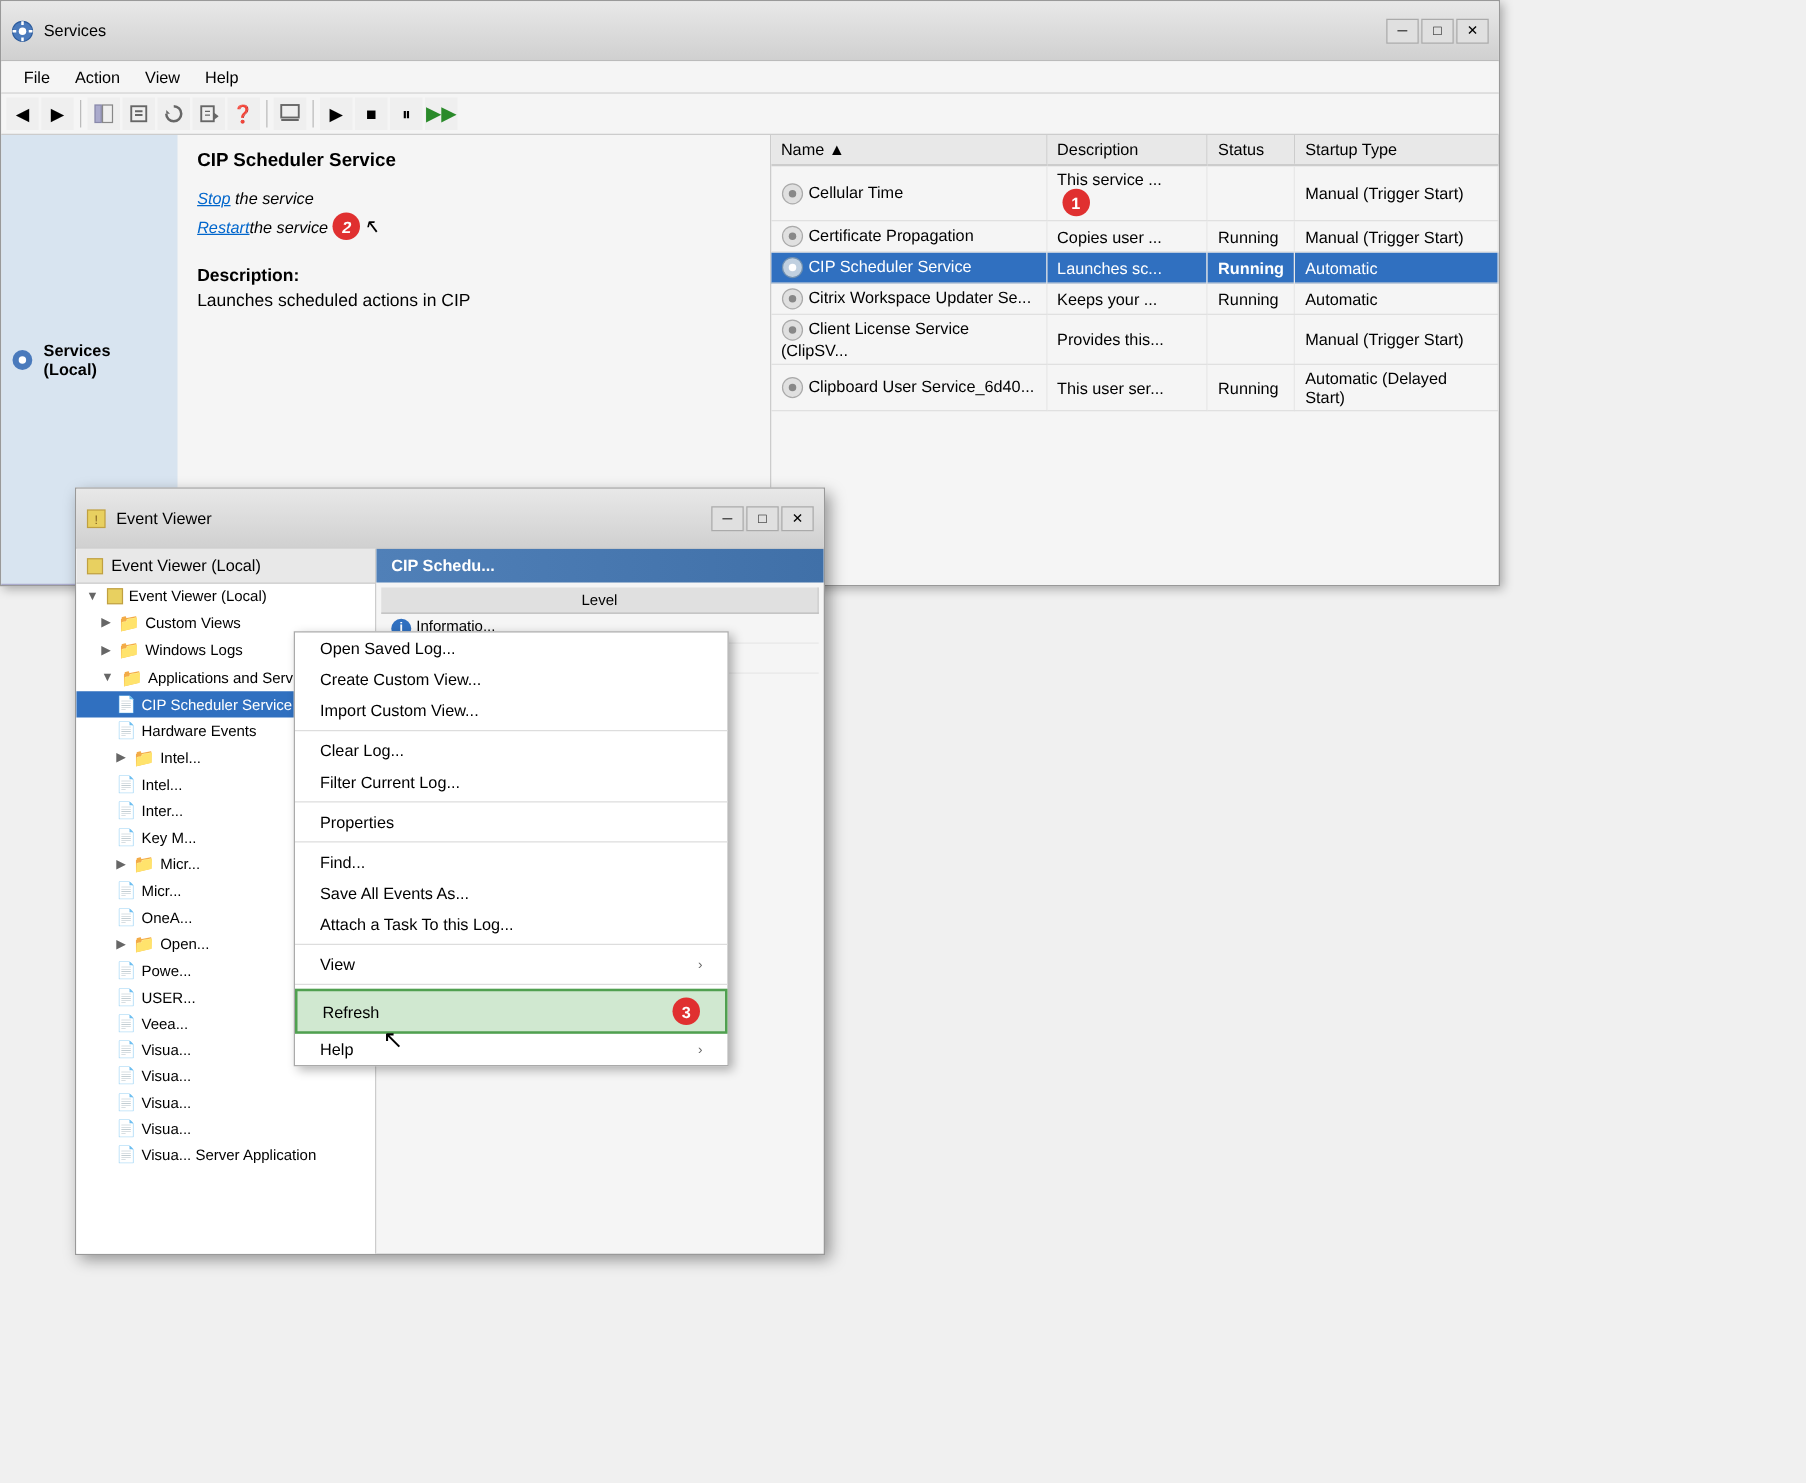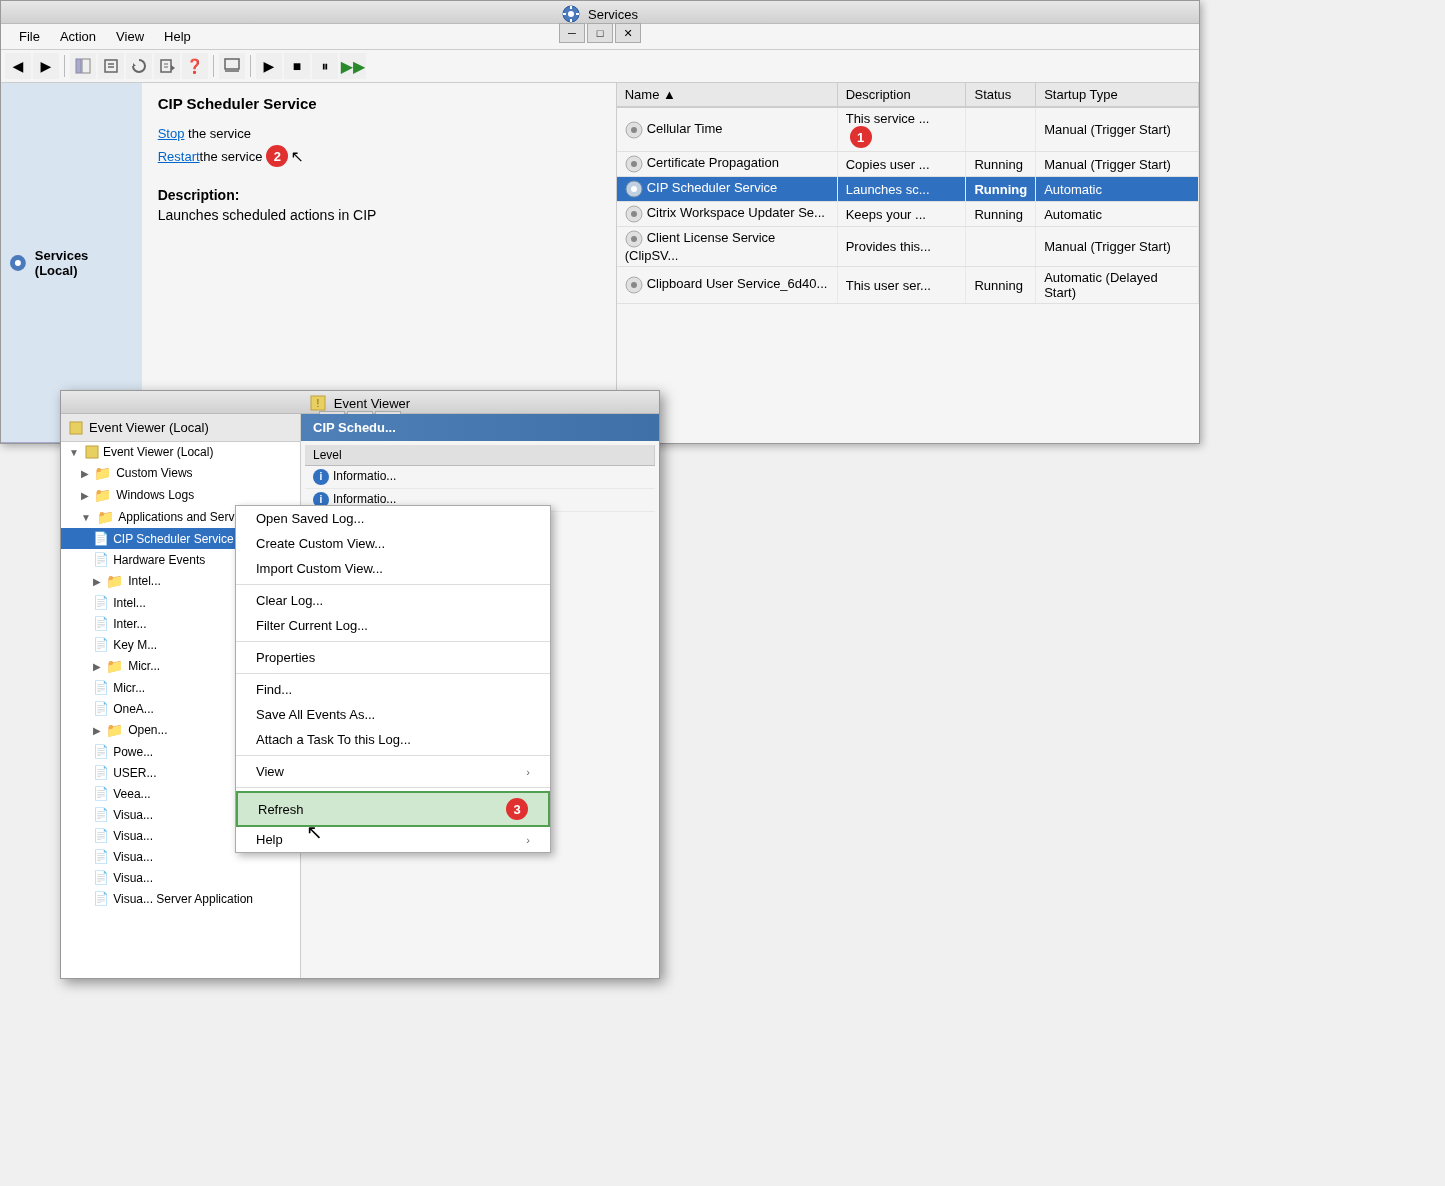--- a/index.html
+++ b/index.html
@@ -22,22 +22,21 @@
       box-shadow: 2px 2px 8px rgba(0,0,0,0.3);
     }
 
     .title-bar {
       background: linear-gradient(to bottom, #e8e8e8, #d0d0d0);
       display: flex;
       align-items: center;
       justify-content: space-between;
       padding: 4px 8px;
       border-bottom: 1px solid #bbb;
-      height: 23px;
-      flex-direction: column;
+      height: 48px;
     }
 
     .title-bar-left {
       display: flex;
       align-items: center;
       gap: 8px;
     }
 
     .title-bar-controls {
       display: flex;
@@ -108,20 +107,21 @@
     .service-name-heading {
       font-size: 15px;
       font-weight: bold;
       margin-bottom: 14px;
       color: #000;
     }
 
     .service-action {
       margin-bottom: 4px;
       font-size: 13px;
+      font-style: italic;
     }
 
     .service-action a {
       color: #0066cc;
       text-decoration: underline;
       cursor: pointer;
     }
 
     .cursor-icon {
       display: inline-block;
@@ -269,21 +269,21 @@
 
     table.ev-table {
       width: 100%;
       border-collapse: collapse;
       font-size: 12px;
     }
 
     table.ev-table th {
       background: #e0e0e0;
       padding: 3px 8px;
-      text-align: left;
+      text-align: center;
       border-bottom: 1px solid #bbb;
       border-right: 1px solid #ccc;
       font-weight: normal;
     }
 
     table.ev-table td {
       padding: 3px 8px;
       border-bottom: 1px solid #e8e8e8;
     }
 
@@ -299,21 +299,21 @@
       text-align: center;
       line-height: 16px;
       margin-right: 4px;
     }
 
     
     .context-menu {
       position: absolute;
       top: 505px;
       left: 235px;
-      width: 316px;
+      width: 348px;
       background: white;
       border: 1px solid #aaa;
       box-shadow: 3px 3px 8px rgba(0,0,0,0.3);
       z-index: 100;
     }
 
     .ctx-item {
       padding: 5px 20px;
       font-size: 13px;
       cursor: pointer;

